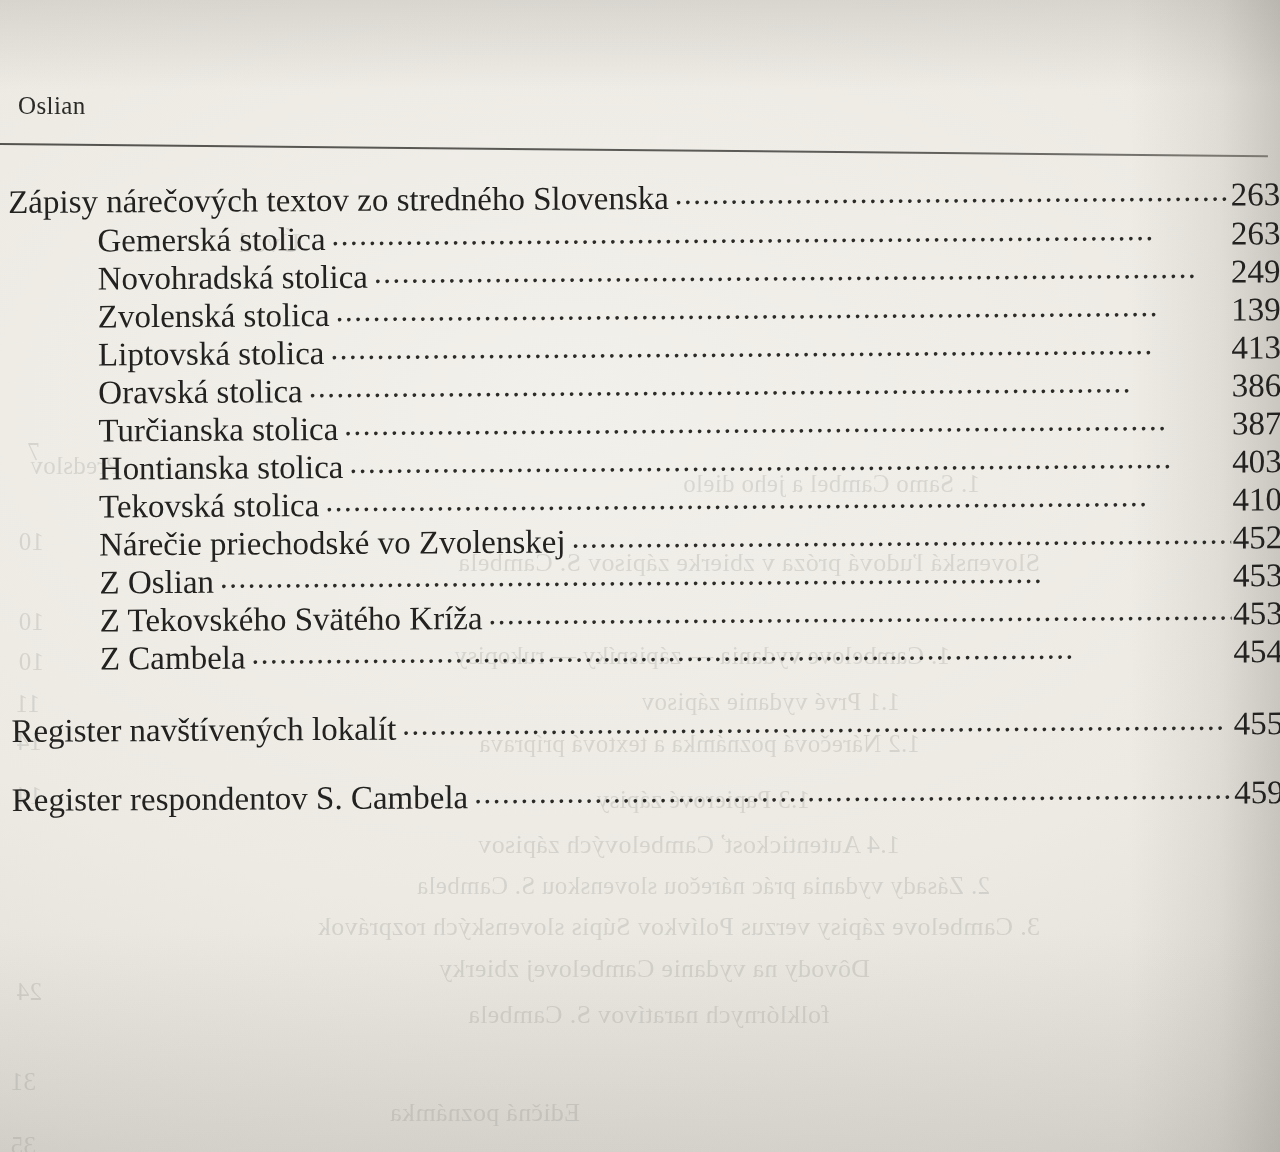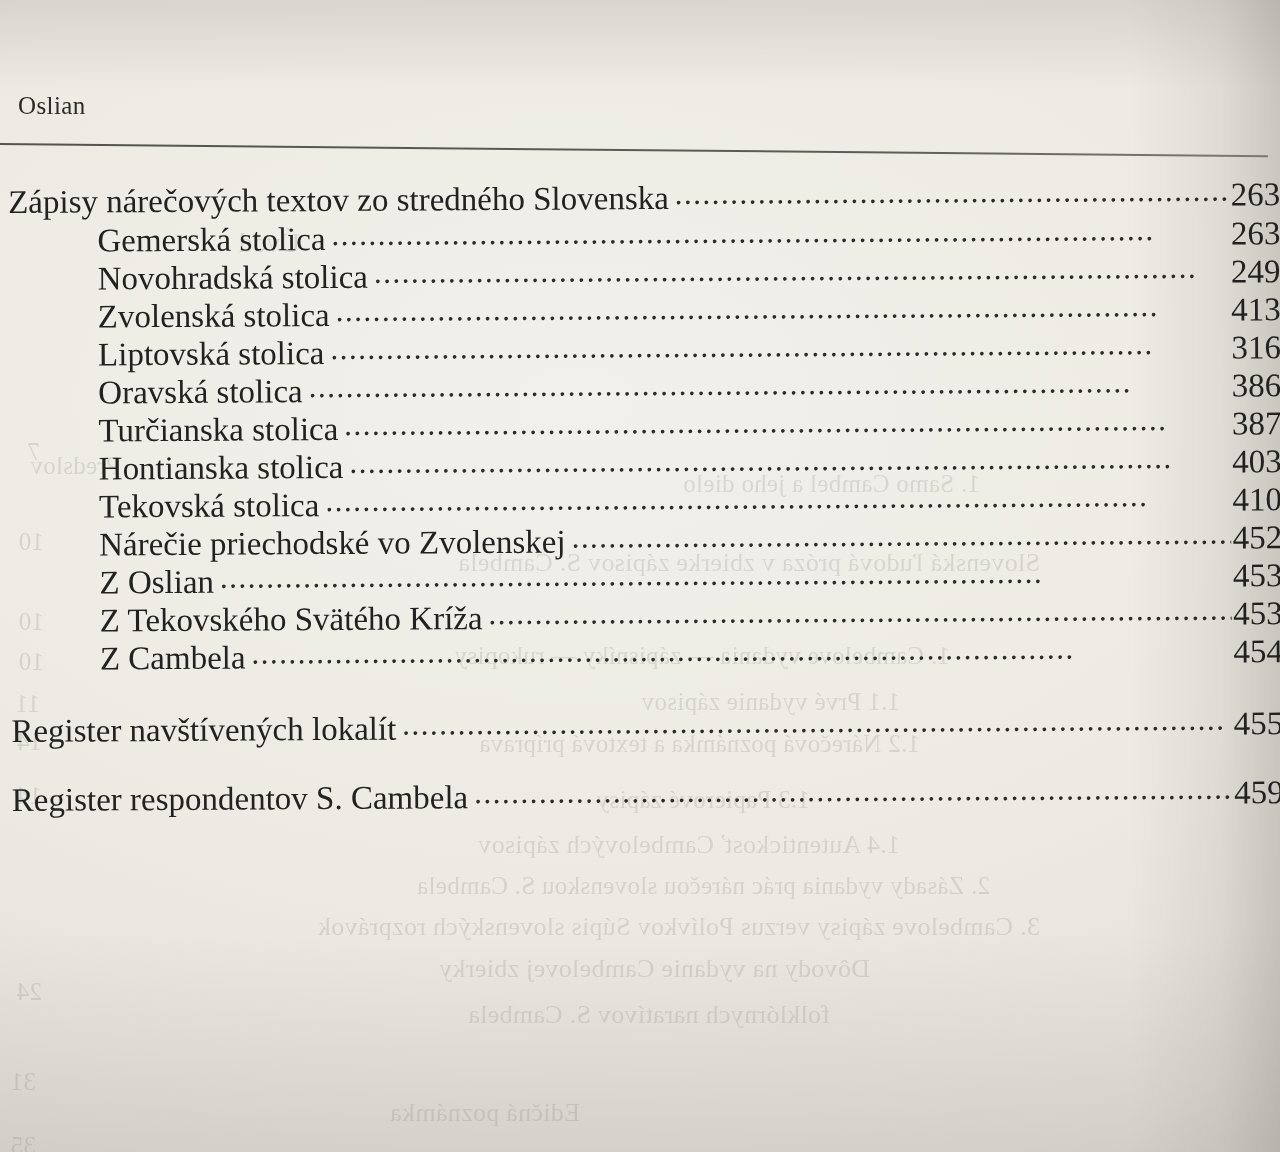--- a/index.html
+++ b/index.html
@@ -181,26 +181,26 @@
         <span class="page">263</span>
       </div>
       <div class="entry level-1">
         <span class="title">Novohradská stolica</span>
         <span class="leader">.........................................................................................</span>
         <span class="page">249</span>
       </div>
       <div class="entry level-1">
         <span class="title">Zvolenská stolica</span>
         <span class="leader">.........................................................................................</span>
+        <span class="page">139</span>
+      </div>
+      <div class="entry level-1">
+        <span class="title">Liptovská stolica</span>
+        <span class="leader">.........................................................................................</span>
         <span class="page">413</span>
-      </div>
-      <div class="entry level-1">
-        <span class="title">Liptovská stolica</span>
-        <span class="leader">.........................................................................................</span>
-        <span class="page">316</span>
       </div>
       <div class="entry level-1">
         <span class="title">Oravská stolica</span>
         <span class="leader">.........................................................................................</span>
         <span class="page">386</span>
       </div>
       <div class="entry level-1">
         <span class="title">Turčianska stolica</span>
         <span class="leader">.........................................................................................</span>
         <span class="page">387</span>

